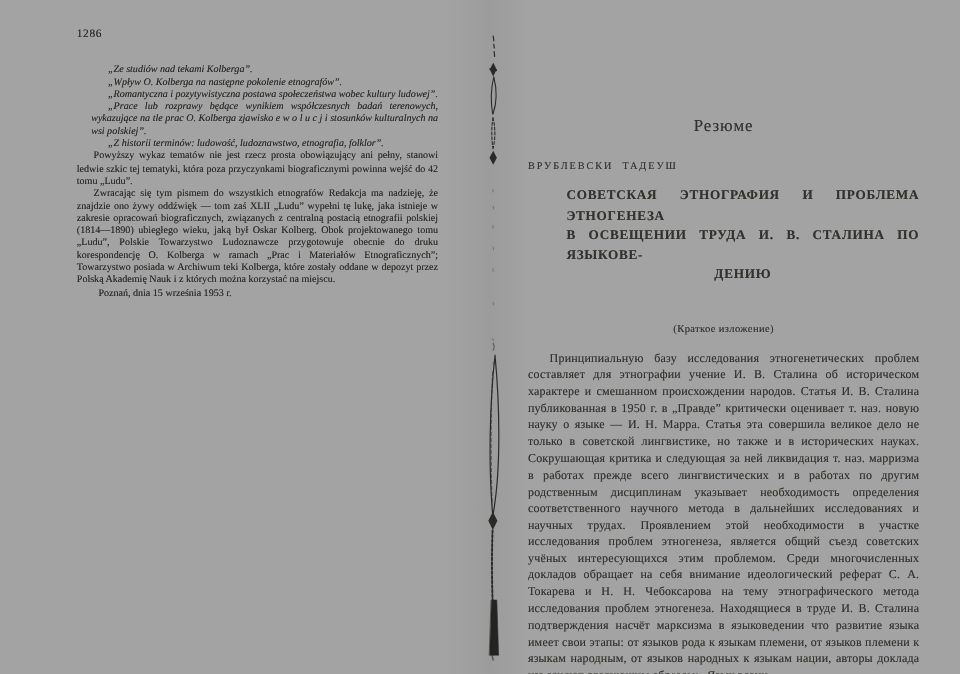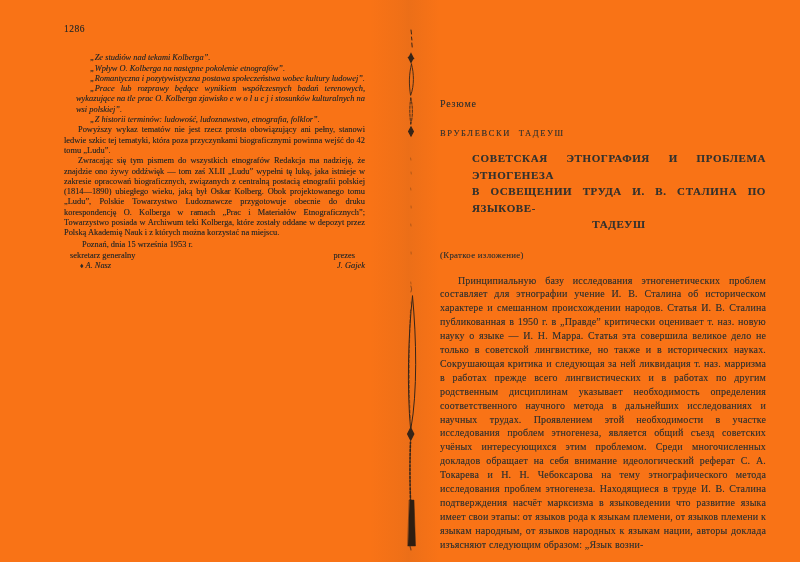--- a/index.html
+++ b/index.html
@@ -1,21 +1,21 @@
 <!DOCTYPE html>
 <html><head>
 <meta charset="utf-8">
 <style>
   * { margin: 0; padding: 0; box-sizing: border-box; }
   html, body { background: #ffffff; }
   .sheet {
     position: relative;
     width: 800px;
     height: 562px;
-    background: #f97316;
+    background: #a3a3a3;
     overflow: hidden;
     font-family: "Liberation Serif", "DejaVu Serif", serif;
     color: #2e2c29;
   }
   
   .sheet::before {
     content: "";
     position: absolute;
     left: 370px; top: 0;
     width: 70px; height: 562px;
@@ -81,41 +81,43 @@
 
   
   .right-page {
     position: absolute;
     left: 440px; top: 98px;
     width: 326px;
     color: #34322e;
     text-shadow: 0 0 0.4px rgba(52,50,46,0.5);
   }
   .resume-label {
-    font-size: 10px;
+    text-align: center;
+    font-size: 14px;
     letter-spacing: 0.8px;
   }
   .author-name {
     margin-top: 19px;
     font-size: 8.5px;
     letter-spacing: 1.6px;
     word-spacing: 4px;
   }
   .article-title {
     margin-top: 12px;
     font-weight: bold;
     font-size: 11px;
     line-height: 16.5px;
     letter-spacing: 0.6px;
     margin-left: 32px;
   }
   .title-line-justify { text-align: justify; text-align-last: justify; }
   .title-line-center { text-align: center; }
   .subtitle {
-    margin-top: 17px;
+    margin-top: 31px;
+    text-align: center;
     font-size: 8.8px;
     letter-spacing: 0.3px;
   }
   .summary-body {
     margin-top: 14px;
     font-size: 10px;
     line-height: 13.9px;
     text-align: justify;
     text-indent: 18px;
     letter-spacing: 0.15px;
@@ -134,33 +136,20 @@
     <p class="quote-item">„Romantyczna i pozytywistyczna postawa społeczeństwa wobec kultury ludowej”.</p>
     <p class="quote-item">„Prace lub rozprawy będące wynikiem współczesnych badań terenowych, wykazujące na tle prac O. Kolberga zjawisko e w o l u c j i stosunków kulturalnych na wsi polskiej”.</p>
     <p class="quote-item">„Z historii terminów: ludowość, ludoznawstwo, etnografia, folklor”.</p>
 
     <p class="body-par">Powyższy wykaz tematów nie jest rzecz prosta obowiązujący ani pełny, stanowi ledwie szkic tej tematyki, która poza przyczynkami biograficznymi powinna wejść do 42 tomu „Ludu”.</p>
     <p class="body-par">Zwracając się tym pismem do wszystkich etnografów Redakcja ma nadzieję, że znajdzie ono żywy oddźwięk — tom zaś XLII „Ludu” wypełni tę lukę, jaka istnieje w zakresie opracowań biograficznych, związanych z centralną postacią etnografii polskiej (1814—1890) ubiegłego wieku, jaką był Oskar Kolberg. Obok projektowanego tomu „Ludu”, Polskie Towarzystwo Ludoznawcze przygotowuje obecnie do druku korespondencję O. Kolberga w ramach „Prac i Materiałów Etnograficznych”; Towarzystwo posiada w Archiwum teki Kolberga, które zostały oddane w depozyt przez Polską Akademię Nauk i z których można korzystać na miejscu.</p>
 
     <p class="dateline">Poznań, dnia 15 września 1953 r.</p>
 
 
-    <div class="signature-row">
-      <div class="sig-left">
-        <div class="sig-role">sekretarz generalny</div>
-        <div class="sig-name">
-          <span class="sig-mark">♦</span>
-          <span>A. Nasz</span>
-        </div>
-      </div>
-      <div class="sig-right">
-        <div class="sig-role">prezes</div>
-        <div class="sig-name">J. Gajek</div>
-      </div>
-    </div>
   </div>
 
   <svg class="gutter" viewBox="0 0 40 562" xmlns="http://www.w3.org/2000/svg">
     <g stroke="#1d1b19" fill="none" stroke-linecap="round" opacity="0.88">
 
       <path d="M19,30 l0.5,4 M19.5,37 l0.4,3 M19.8,43 l0.4,4" stroke-width="1"></path>
 
       <path d="M19,54 l2,4 -2,4 -2,-4 z M16.5,57.5 l5,1" stroke-width="1.6" fill="#1d1b19"></path>
 
       <path d="M19.5,64 C17,74 16.8,84 18.5,95 M19.5,64 C22,74 22.4,85 18.8,95" stroke-width="0.9"></path>
@@ -187,21 +176,21 @@
     </g>
   </svg>
 
   <div class="right-page">
     <div class="resume-label">Резюме</div>
     <div class="author-name">ВРУБЛЕВСКИ ТАДЕУШ</div>
 
     <div class="article-title">
       <div class="title-line-justify">СОВЕТСКАЯ ЭТНОГРАФИЯ И ПРОБЛЕМА ЭТНОГЕНЕЗА</div>
       <div class="title-line-justify">В ОСВЕЩЕНИИ ТРУДА И. В. СТАЛИНА ПО ЯЗЫКОВЕ-</div>
-      <div class="title-line-center">ТАДЕУШ</div>
+      <div class="title-line-center">ДЕНИЮ</div>
     </div>
 
     <div class="subtitle">(Краткое изложение)</div>
 
     <p class="summary-body">Принципиальную базу исследования этногенетических проблем составляет для этнографии учение И. В. Сталина об историческом характере и смешанном происхождении народов. Статья И. В. Сталина публикованная в 1950 г. в „Правде” критически оценивает т. наз. новую науку о языке — И. Н. Марра. Статья эта совершила великое дело не только в советской лингвистике, но также и в исторических науках. Сокрушающая критика и следующая за ней ликвидация т. наз. марризма в работах прежде всего лингвистических и в работах по другим родственным дисциплинам указывает необходимость определения соответственного научного метода в дальнейших исследованиях и научных трудах. Проявлением этой необходимости в участке исследования проблем этногенеза, является общий съезд советских учёных интересующихся этим проблемом. Среди многочисленных докладов обращает на себя внимание идеологический реферат С. А. Токарева и Н. Н. Чебоксарова на тему этнографического метода исследования проблем этногенеза. Находящиеся в труде И. В. Сталина подтверждения насчёт марксизма в языковедении что развитие языка имеет свои этапы: от языков рода к языкам племени, от языков племени к языкам народным, от языков народных к языкам нации, авторы доклада изъясняют следующим образом: „Язык возни-</p>
   </div>
 
 </div>
 
 </body></html>

